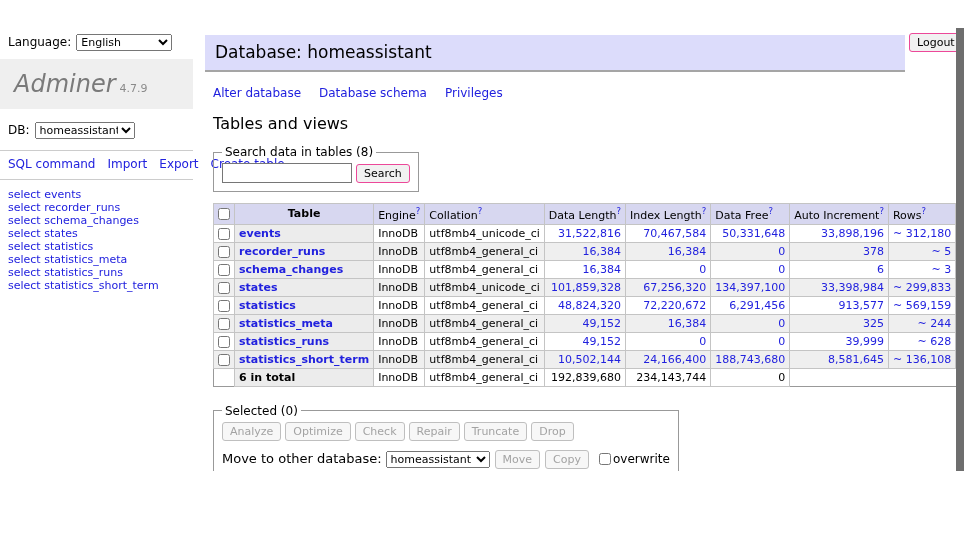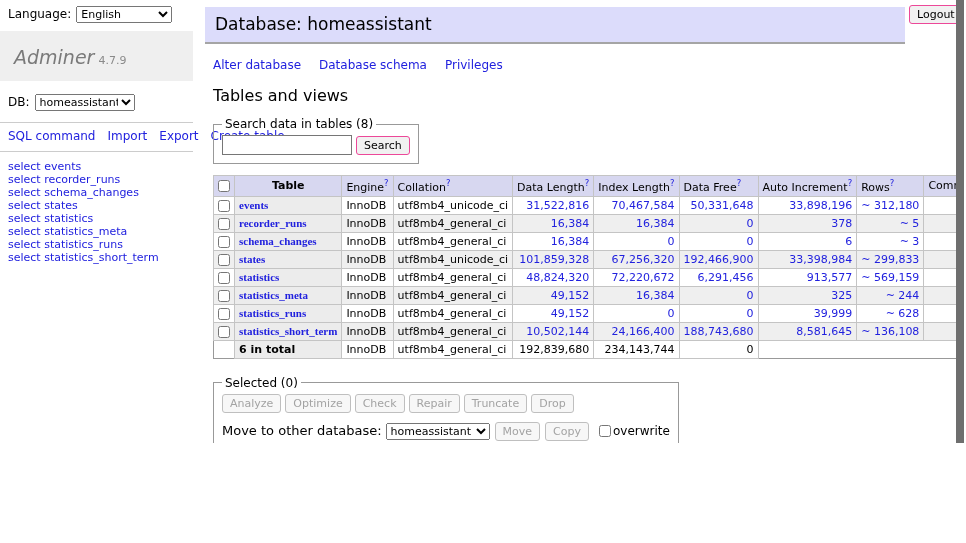--- a/index.html
+++ b/index.html
@@ -1,26 +1,26 @@
 <!DOCTYPE html>
 <html><head>
 <meta charset="utf-8">
 <style>
   * { box-sizing: border-box; }
   html,body { margin:0; padding:0; background:#fff; }
   body { font-family:"DejaVu Sans", sans-serif; font-size:12px; color:#000; }
-  .screen { position:relative; width:966px; height:443px; overflow:hidden; background:#fff; }
+  .screen { position:relative; width:966px; height:443px; overflow:hidden; background:#fff;margin-top:28px; }
   a { color:#2121de; text-decoration:none; cursor:pointer; }
 
   
   .sidebar { position:absolute; left:0; top:0; width:193px; }
   .lang-row { margin:0; padding:6px 8px 5px; white-space:nowrap; }
   .lang-row select { width:96px; margin-left:5px; font-size:11px; font-family:inherit; }
   h1.brand { margin:3px 0 0; background:#efefef; padding:11px 14px; font-weight:normal; }
-  .brand-name { font-style:italic; color:#7a7a7a; font-size:19px; }
+  .brand-name { font-style:italic; color:#7a7a7a; font-size:24px; }
   .brand-version { color:#8a8a8a; font-size:11px; margin-left:4px; }
   .db-row { margin:0; padding:13px 8px 11px; }
   .db-row select { width:100px; margin-left:5px; font-size:11px; font-family:inherit; }
   .side-actions { border-top:1px solid #ccc; border-bottom:1px solid #ccc; padding:6px 8px 7px; line-height:15px; font-size:12px; }
   .side-actions a { margin-right:12px; white-space:nowrap; }
   .side-tables { padding:9px 8px; font-size:11px; }
   .side-tables a { display:block; line-height:11.5px; margin-bottom:1.5px; white-space:nowrap; }
 
   
   .main { position:absolute; left:205px; top:0; width:700px; }
@@ -43,21 +43,21 @@
   .search-fs button { margin-left:4px; }
 
   
   table.objects { border-collapse:collapse; margin-top:11px; font-size:11px; border:1px solid #999; }
   .objects td, .objects th { border:1px solid #c4c4c4; padding:2px 4px; white-space:nowrap; height:13px; }
   .objects thead th, .objects thead td { background:#d7d7f0; font-weight:normal; text-align:left; }
   .objects thead th.tbl-h { font-weight:bold; text-align:center; }
   .objects sup { font-size:8.5px; }
   .objects td.check { width:18px; text-align:center; }
   .objects tbody th.name { background:#ececec; text-align:left; }
-  .objects tbody th.name a { font-weight:bold;font-family:Liberation Serif, serif; }
+  .objects tbody th.name a { font-weight:bold; }
   .objects tr.alt td { background:#efefef; }
   .objects td.num { text-align:right; }
   .objects td.num a { color:#2121de; }
   .objects tr.total td { background:#fff; color:#000; }
   .objects tr.total th.name { font-weight:bold; }
   .objects tr.total td.blank { border:none; background:#fff; }
   .objects td.comment { width:52px; }
   input[type=checkbox] { width:12px; height:12px; margin:0; vertical-align:middle; }
 
   
@@ -169,21 +169,21 @@
               <td class="num"><a>~ 3</a></td>
               <td class="comment"></td>
             </tr>
             <tr class="alt">
               <td class="check"><input type="checkbox" style=""></td>
               <th class="name"><a>states</a></th>
               <td>InnoDB</td>
               <td>utf8mb4_unicode_ci</td>
               <td class="num"><a>101,859,328</a></td>
               <td class="num"><a>67,256,320</a></td>
-              <td class="num"><a>192,466,900</a></td>
+              <td class="num"><a>134,397,100</a></td>
               <td class="num"><a>33,398,984</a></td>
               <td class="num"><a>~ 299,833</a></td>
               <td class="comment"></td>
             </tr>
             <tr>
               <td class="check"><input type="checkbox" style=""></td>
               <th class="name"><a>statistics</a></th>
               <td>InnoDB</td>
               <td>utf8mb4_general_ci</td>
               <td class="num"><a>48,824,320</a></td>

